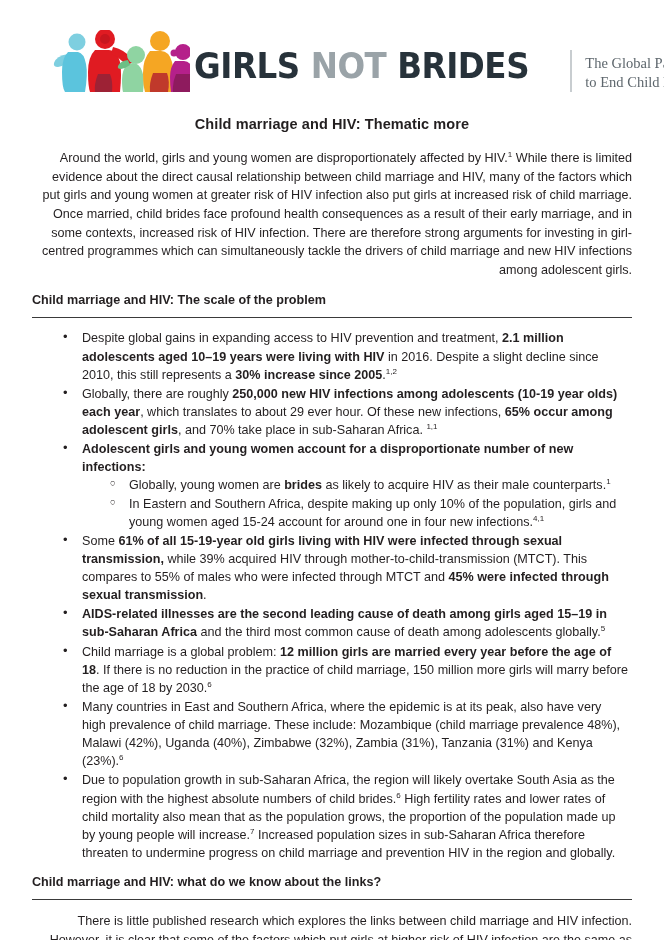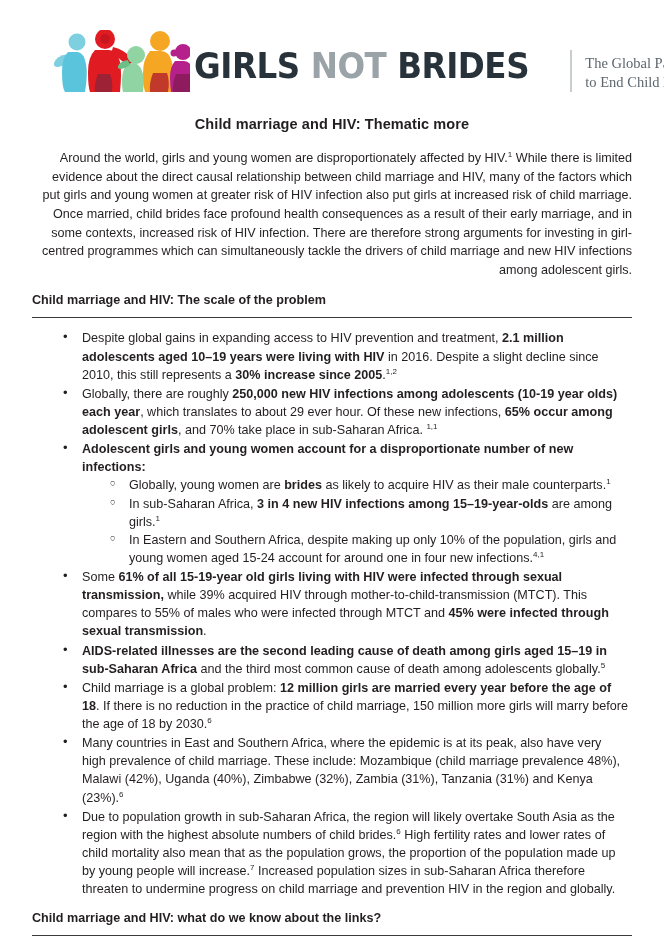--- a/index.html
+++ b/index.html
@@ -212,23 +212,20 @@
       <li>
         <span>Globally, there are roughly <b>250,000 new HIV infections among adolescents (10-19 year olds) each year</b>, which translates to about 29 ever hour. Of these new infections, <b>65% occur among adolescent girls</b>, and 70% take place in sub-Saharan Africa. <sup>1,1</sup></span>
       </li>
       <li>
         <span><b>Adolescent girls and young women account for a disproportionate number of new infections:</b></span>
         <ul class="sub">
           <li>
             <span>Globally, young women are <b>brides</b> as likely to acquire HIV as their male counterparts.<sup>1</sup></span>
           </li>
           <li>
-            <span>In sub-Saharan Africa, <b>3 in 4 new HIV infections among 15–19-year-olds</b> are among girls.<sup>1</sup></span>
-          </li>
-          <li>
             <span>In Eastern and Southern Africa, despite making up only 10% of the population, girls and young women aged 15-24 account for around one in four new infections.<sup>4,1</sup></span>
           </li>
         </ul>
       </li>
       <li>
         <span>Some <b>61% of all 15-19-year old girls living with HIV were infected through sexual transmission,</b> while 39% acquired HIV through mother-to-child-transmission (MTCT). This compares to 55% of males who were infected through MTCT and <b>45% were infected through sexual transmission</b>.</span>
       </li>
       <li>
         <span><b>AIDS-related illnesses are the second leading cause of death among girls aged 15–19 in sub-Saharan Africa</b> and the third most common cause of death among adolescents globally.<sup>5</sup></span>
       </li>

